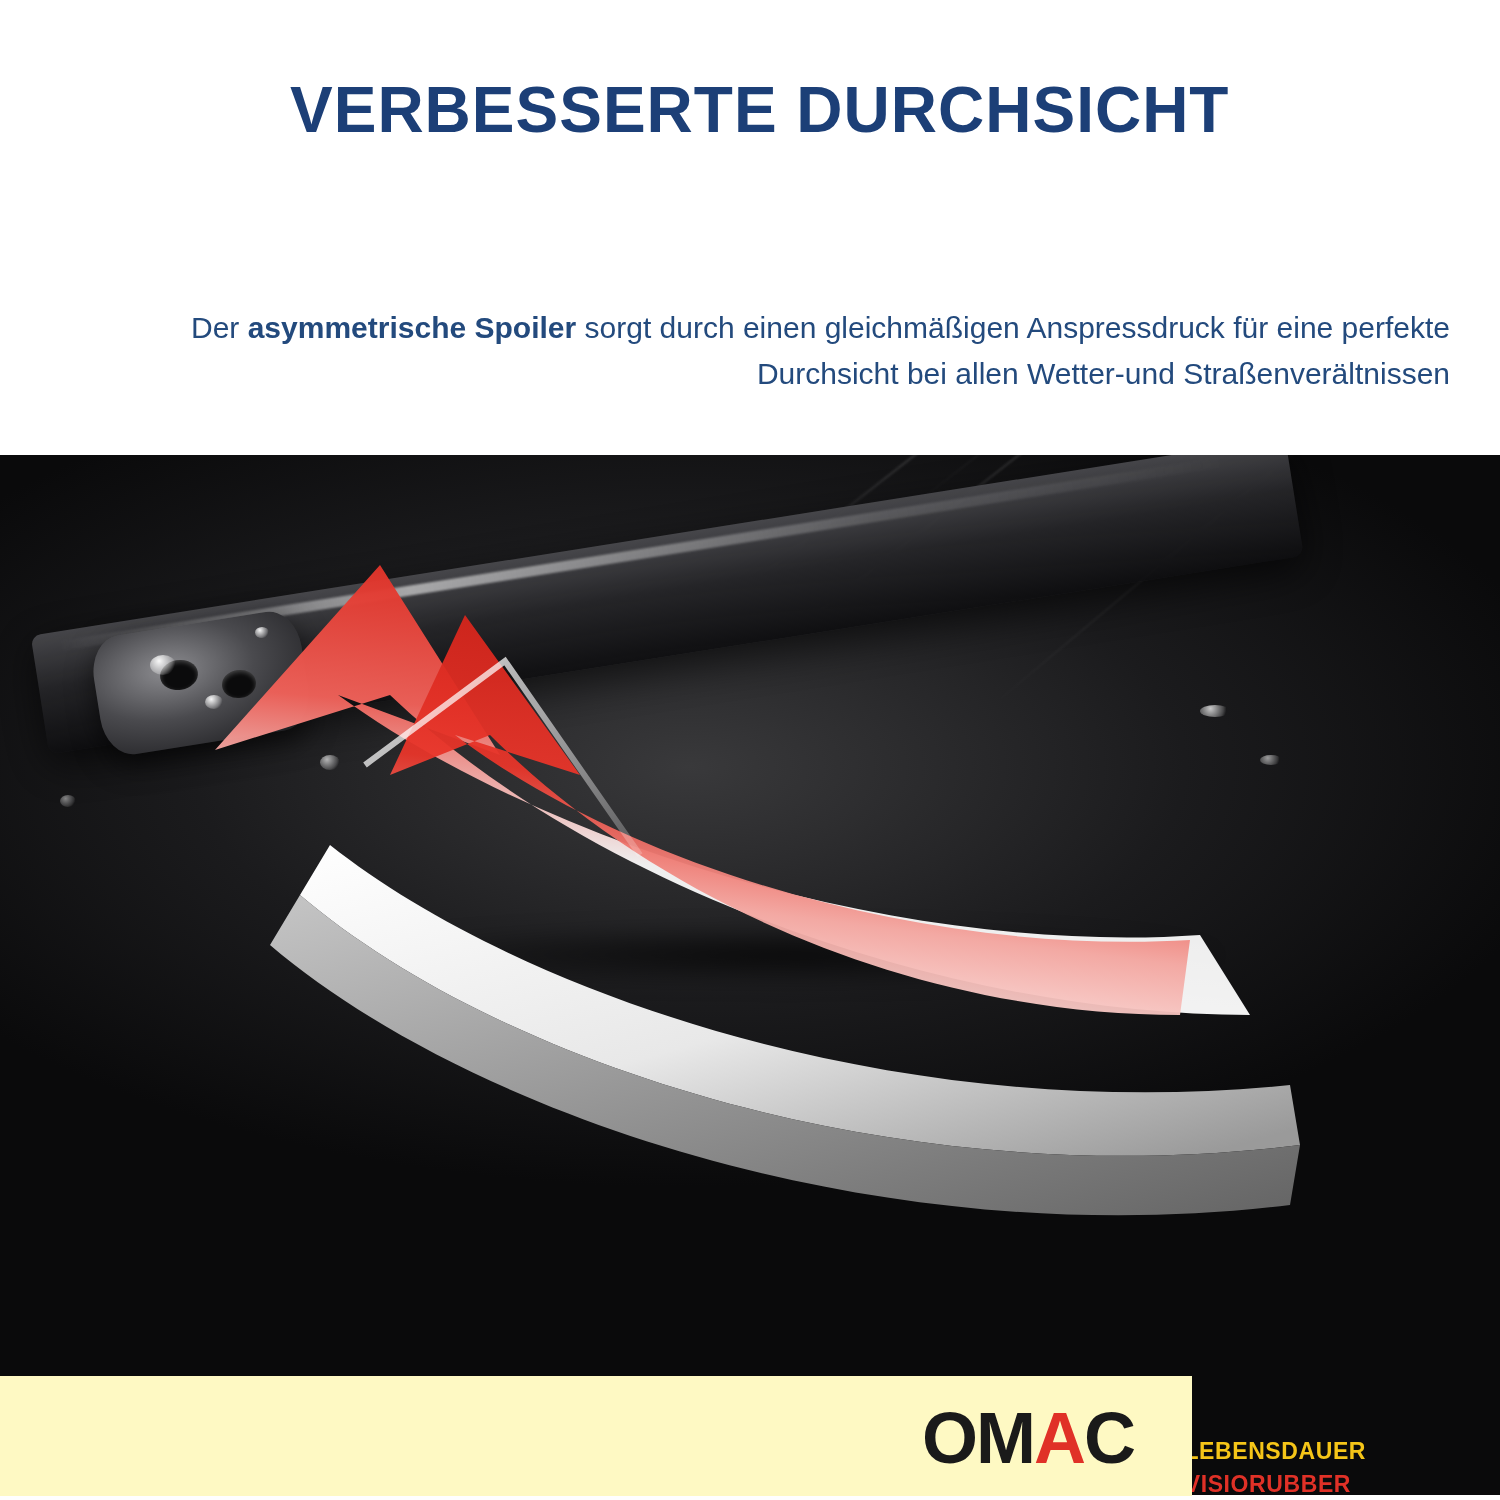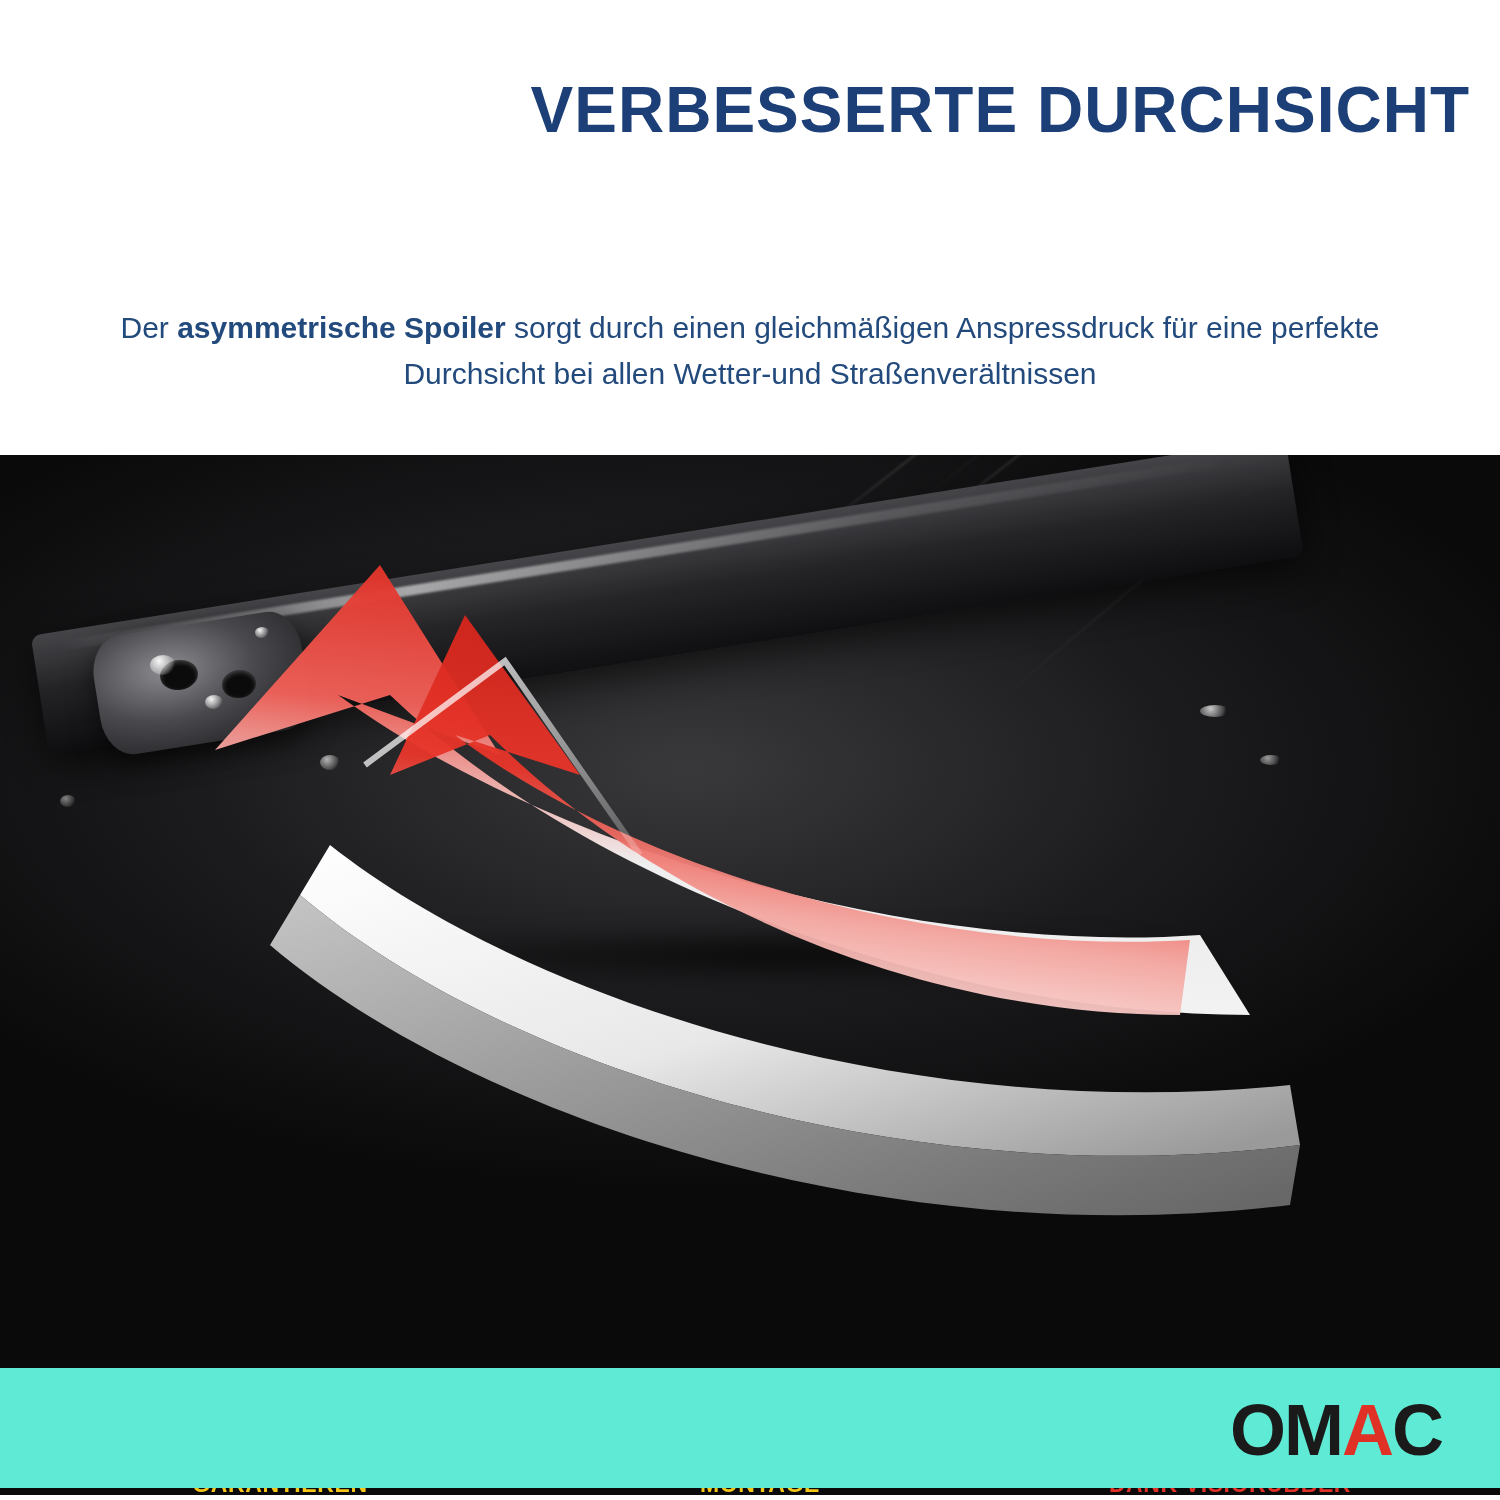--- a/index.html
+++ b/index.html
@@ -54,30 +54,29 @@
   .headline {
     position: absolute;
     left: 290px;
     top: 70px;
     width: 1180px;
     color: #1c3f77;
     font-size: 64px;
     font-weight: bold;
     letter-spacing: 1px;
     line-height: 80px;
-    text-align: right;
   }
 
   
   .subtitle {
     position: absolute;
     top: 305px;
     left: 50px;
     width: 1400px;
-    text-align: center;
+    text-align: right;
     color: #234a7d;
     font-size: 30px;
     line-height: 46px;
   }
   .subtitle b { font-weight: bold; }
 
   
   .hero {
     position: absolute;
     top: 455px;
@@ -181,24 +180,24 @@
   .f1 { left: 20px;  width: 520px; top: 0; }
   .f2 { left: 560px; width: 400px; top: 0; }
   .f3 { left: 1000px;width: 460px; top: 0; }
   .y { color: #f5c518; }
   .r { color: #e03127; }
 
   
   .footer {
     position: absolute;
     left: 0;
-    bottom: 12px;
-    width: 1500px;
+    bottom: 4px;
+    width: 1192px;
     height: 120px;
-    background: #5eead4;
+    background: #fef9c3;
   }
   .logo {
     position: absolute;
     right: 58px;
     bottom: 20px;
     font-size: 72px;
     font-weight: bold;
     letter-spacing: -2px;
     color: #1a1a1a;
     line-height: 76px;

